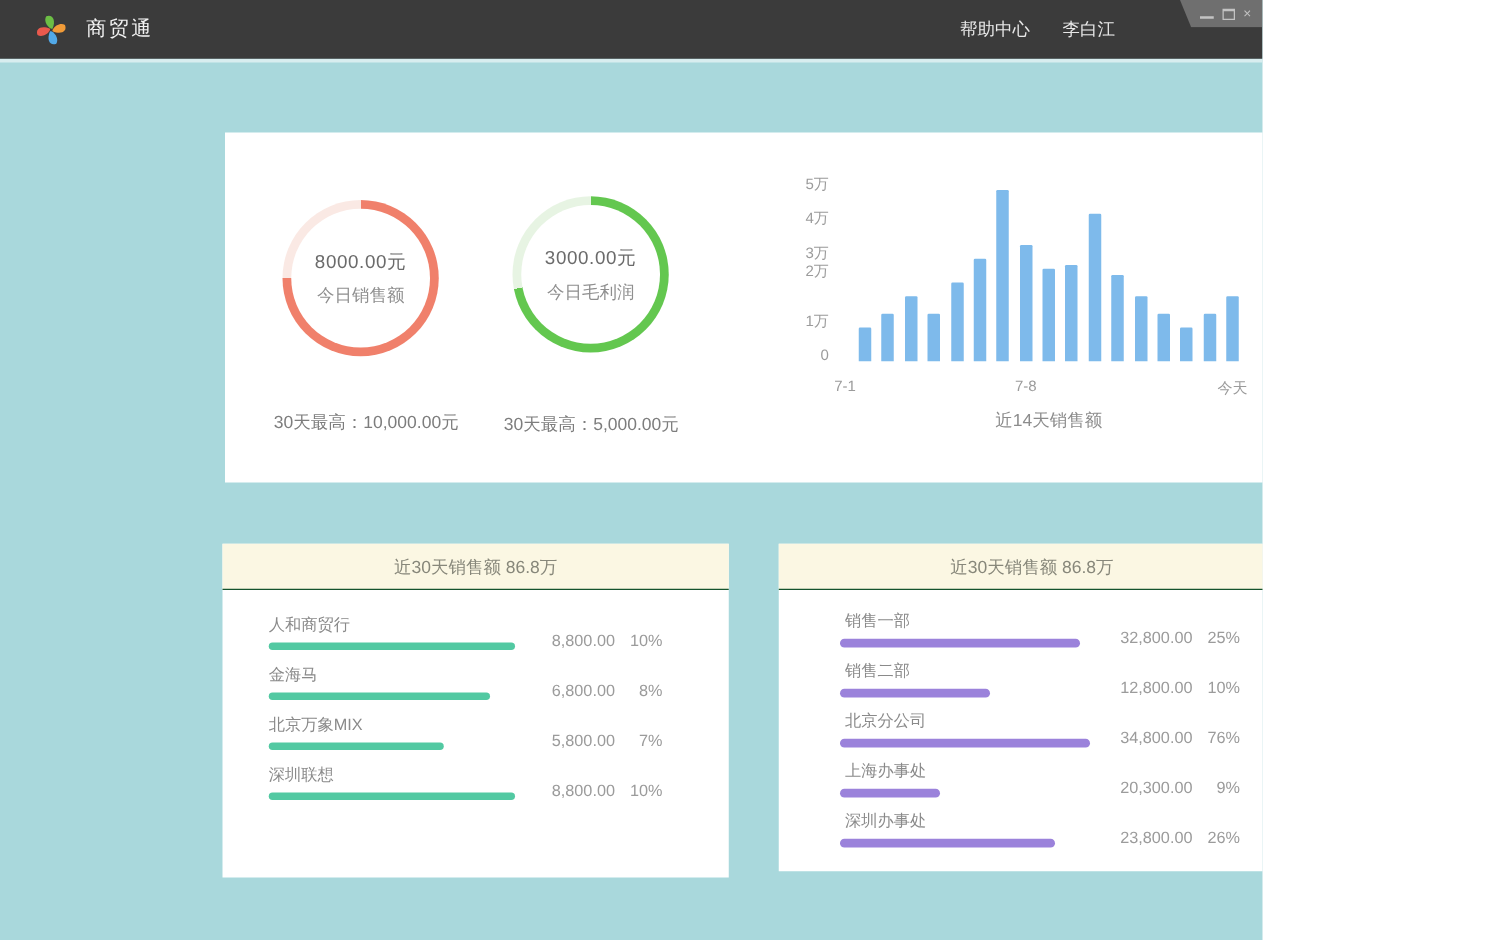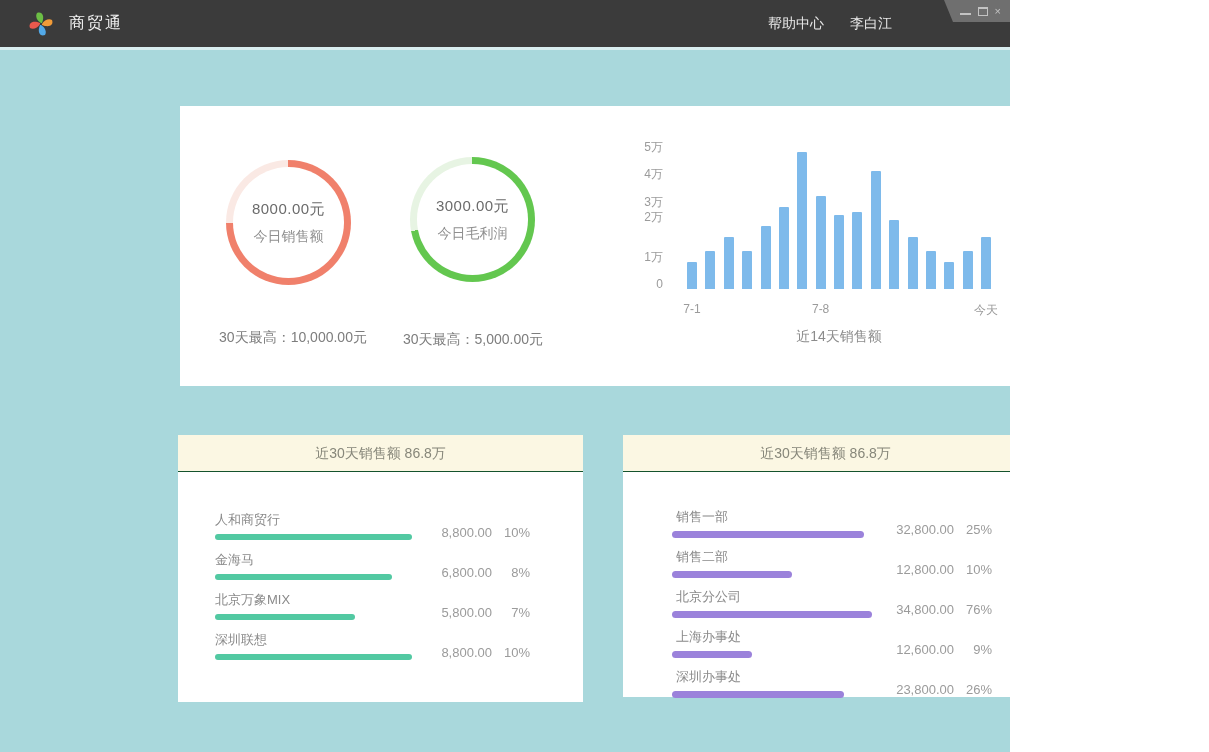--- a/index.html
+++ b/index.html
@@ -42,21 +42,21 @@
   .bar { width:10px; border-radius:1px 1px 0 0; }
   .xaxis-tick { position:absolute; top:196px; transform:translateX(-50%); font-size:12px; color:#9b9b9b; white-space:nowrap; }
   .chart-title { position:absolute; left:507px; top:222px; width:304px; text-align:center; font-size:14px; color:#8c8c8c; }
 
   
   .list-card { top:435px; width:405px; }
   .list-card.left  { left:178px; height:267px; }
   .list-card.right { left:623px; height:262px; }
   .card-head { height:37px; background:#fbf7e3; border-bottom:1px solid #14532d; text-align:center;
                line-height:37px; font-size:14px; color:#87877a; }
-  .rows { position:relative;margin-top:20px; }
+  .rows { position:relative; }
   .list-card.left  .rows { padding:20px 0 0 37px; }
   .list-card.right .rows { padding:17px 0 0 49px; }
   .row { position:relative; height:40px; }
   .rname { font-size:13px; color:#8a8a8a; line-height:16px; }
   .list-card.right .rname { margin-left:4px; }
   .rbar { margin-top:6px; height:6px; border-radius:3px; }
   .list-card.right .rbar { height:7px; border-radius:3.5px; }
   .rval { position:absolute; top:13px; display:flex; }
   .list-card.left  .rval { right:53px; }
   .list-card.right .rval { right:36px; }
@@ -129,21 +129,21 @@
         <div class="bar" style="height: 77px; background: rgb(126, 186, 235);"></div>
         <div class="bar" style="height: 118.25px; background: rgb(126, 186, 235);"></div>
         <div class="bar" style="height: 68.75px; background: rgb(126, 186, 235);"></div>
         <div class="bar" style="height: 52.25px; background: rgb(126, 186, 235);"></div>
         <div class="bar" style="height: 38.5px; background: rgb(126, 186, 235);"></div>
         <div class="bar" style="height: 27.5px; background: rgb(126, 186, 235);"></div>
         <div class="bar" style="height: 38.5px; background: rgb(126, 186, 235);"></div>
         <div class="bar" style="height: 52.25px; background: rgb(126, 186, 235);"></div>
       </div>
     <div id="xaxis">
-        <div class="xaxis-tick" style="left: 512px;">7-1</div>
+        <div class="xaxis-tick" style="left: 496px;">7-1</div>
         <div class="xaxis-tick" style="left: 640.625px;">7-8</div>
         <div class="xaxis-tick" style="left: 806px;">今天</div>
       </div>
     <div class="chart-title">近14天销售额</div>
   </div>
 
   <div class="card list-card left">
     <div class="card-head">近30天销售额 86.8万</div>
     <div class="rows" id="customers-list">
         <div class="row">
@@ -205,21 +205,21 @@
           <div class="rbar" style="width: 200px; background: rgb(155, 130, 219);"></div>
           <div class="rval">
             <span class="v">34,800.00</span>
             <span class="p">76%</span>
           </div>
         </div>
         <div class="row">
           <div class="rname">上海办事处</div>
           <div class="rbar" style="width: 80px; background: rgb(155, 130, 219);"></div>
           <div class="rval">
-            <span class="v">12,600.00</span>
+            <span class="v">20,300.00</span>
             <span class="p">9%</span>
           </div>
         </div>
         <div class="row">
           <div class="rname">深圳办事处</div>
           <div class="rbar" style="width: 172px; background: rgb(155, 130, 219);"></div>
           <div class="rval">
             <span class="v">23,800.00</span>
             <span class="p">26%</span>
           </div>

